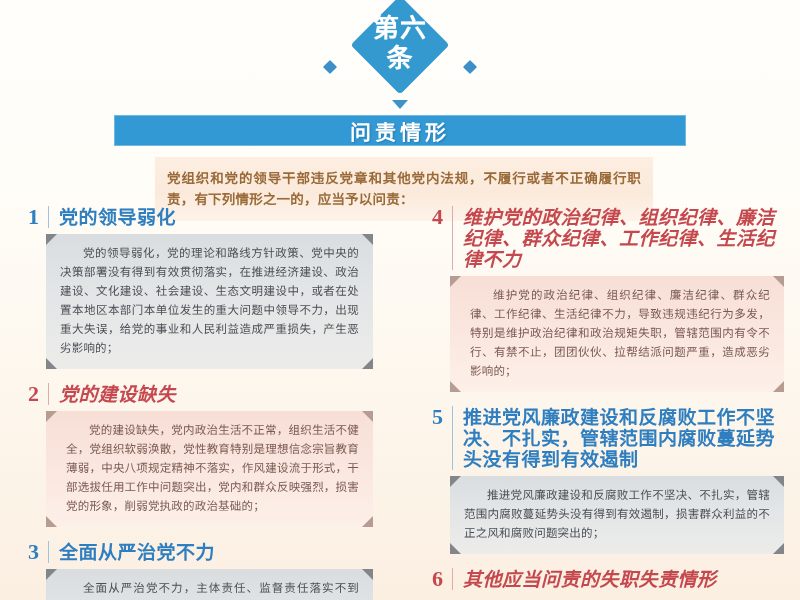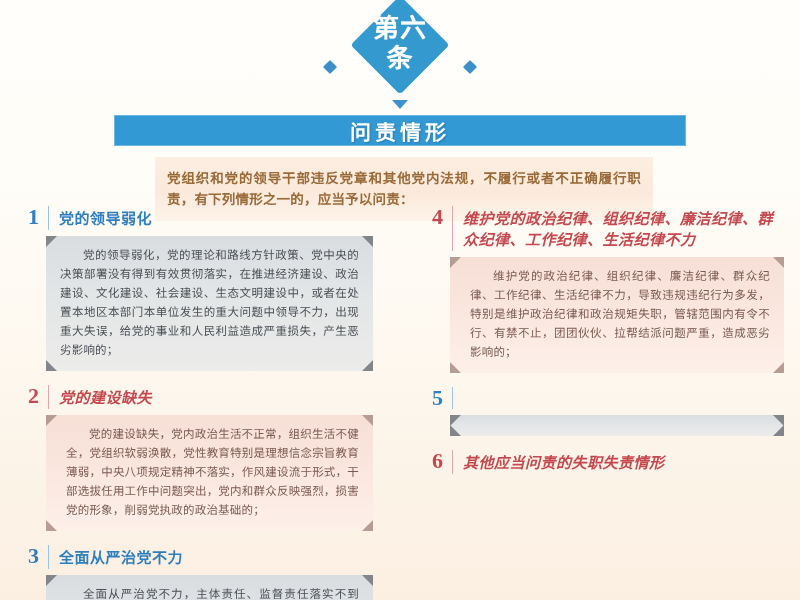--- a/index.html
+++ b/index.html
@@ -156,21 +156,21 @@
     padding-right: 9px;
     flex: 0 0 auto;
   }
   .card-sep {
     flex: 0 0 auto;
     width: 1px;
     align-self: stretch;
     margin-right: 10px;
   }
   .card-title {
-    font-size: 15px;
+    font-size: 19px;
     line-height: 21px;
     font-weight: bold;
     letter-spacing: 0.5px;
     flex: 1 1 auto;
   }
 
   .card-body {
     position: relative;
     padding: 10px 14px 11px 14px;
     box-sizing: border-box;
@@ -319,26 +319,28 @@
         <span class="fold bl"></span>
         <span class="fold br"></span>
         <span class="body-text">维护党的政治纪律、组织纪律、廉洁纪律、群众纪律、工作纪律、生活纪律不力，导致违规违纪行为多发，特别是维护政治纪律和政治规矩失职，管辖范围内有令不行、有禁不止，团团伙伙、拉帮结派问题严重，造成恶劣影响的；</span>
       </div>
     </div>
 
     <div class="card theme-blue">
       <div class="card-head">
         <span class="card-num">5</span>
         <span class="card-sep"></span>
+        <span class="card-title">推进党风廉政建设和反腐败工作不坚决、不扎实，管辖范围内腐败蔓延势头没有得到有效遏制</span>
       </div>
       <div class="card-body">
         <span class="fold tl"></span>
         <span class="fold tr"></span>
         <span class="fold bl"></span>
         <span class="fold br"></span>
+        <span class="body-text">推进党风廉政建设和反腐败工作不坚决、不扎实，管辖范围内腐败蔓延势头没有得到有效遏制，损害群众利益的不正之风和腐败问题突出的；</span>
       </div>
     </div>
 
     <div class="card theme-red no-body">
       <div class="card-head">
         <span class="card-num">6</span>
         <span class="card-sep"></span>
         <span class="card-title">其他应当问责的失职失责情形</span>
       </div>
     </div>

